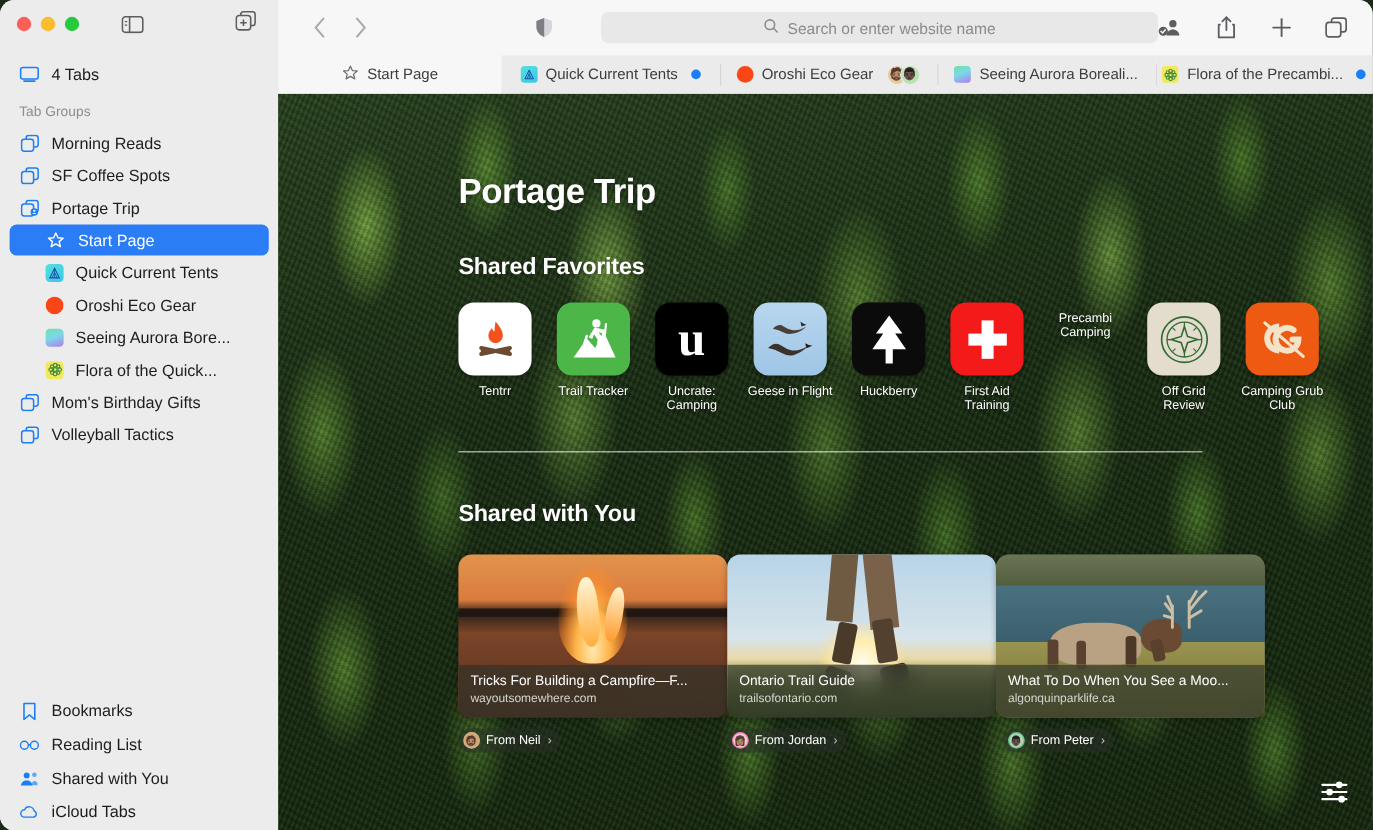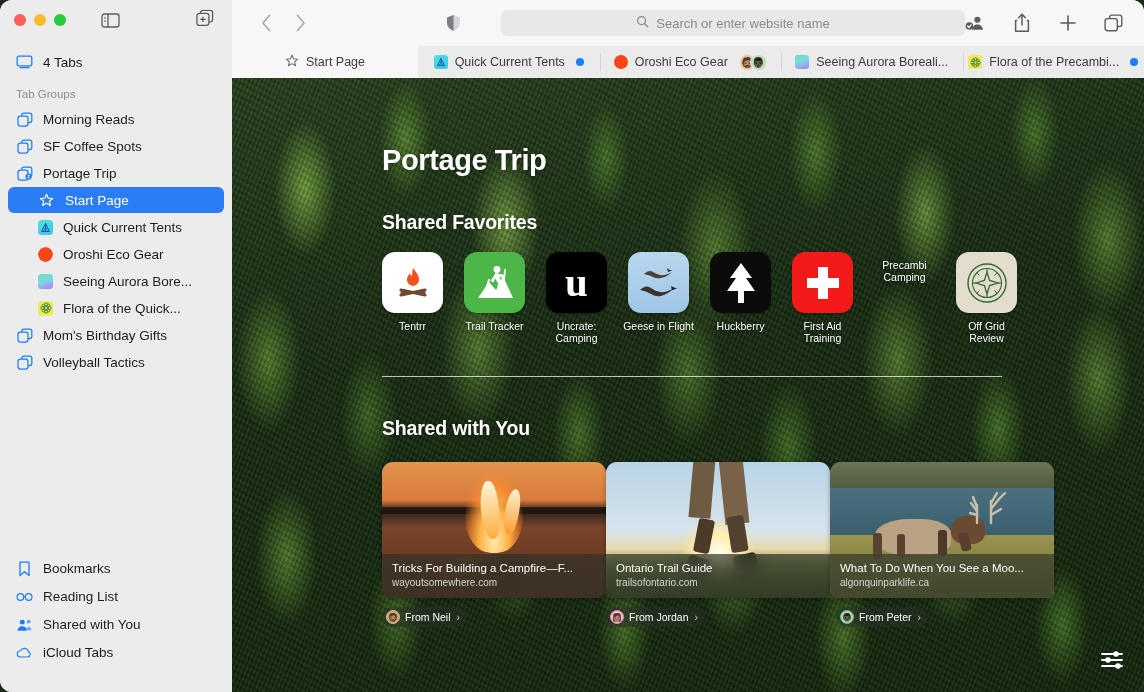--- a/index.html
+++ b/index.html
@@ -58,21 +58,21 @@
   .sb-row.selected { background:#2b7df6; color:#fff; }
   .sb-row.selected .ico svg { stroke:#fff; }
   .sb-groupheader {
     font-size:11.5px; color:#8d8d92;
     padding:0 16px; margin-top:10px; margin-bottom:3px;
     height:18px; display:flex; align-items:center;
     font-weight:400;
   }
   .fav-chip { width:15px; height:15px; border-radius:3.5px; flex:0 0 15px; display:flex; align-items:center; justify-content:center; overflow:hidden;}
 
-  .sb-bottom { padding-bottom:25px; }
+  .sb-bottom { padding-bottom:1px; }
   .sb-bottom .sb-row { height:27px; }
 
   
   .main { flex:1; position:relative; display:flex; flex-direction:column; }
 
   .toolbar {
     height:46px;
     background:#f7f7f7;
     display:flex; align-items:center;
     padding:0 16px;
@@ -656,20 +656,30 @@
                     <line x1="30.5" y1="30.5" x2="33" y2="33"></line>
                   <line x1="33" y1="13" x2="30.5" y2="15.5"></line>
                     <line x1="15.5" y1="30.5" x2="13" y2="33"></line>
                 </g>
                 <path d="M23 12 L25.6 20.4 L34 23 L25.6 25.6 L23 34 L20.4 25.6 L12 23 L20.4 20.4 Z" fill="none" stroke="#2f6b33" stroke-width="1.3"></path>
               </svg>
             </div>
             <div class="favlabel">Off Grid Review</div>
           </div>
 
+          <div class="favitem">
+            <div class="favicon" style="background:#ef5a12;">
+              <svg width="48" height="44" viewBox="0 0 48 44">
+                <path d="M21 11 a10 10 0 1 0 0 20 a10 10 0 0 1 0-20 z" fill="none" stroke="#f2e3c9" stroke-width="5" stroke-linecap="round"></path>
+                <path d="M33 14 a9.5 9.5 0 1 0 4 8 h-5" fill="none" stroke="#f2e3c9" stroke-width="5" stroke-linecap="round"></path>
+                <line x1="9" y1="8" x2="41" y2="36" stroke="#f2e3c9" stroke-width="2.6" stroke-linecap="round"></line>
+              </svg>
+            </div>
+            <div class="favlabel">Camping Grub Club</div>
+          </div>
 
         </div>
 
         <div class="divider"></div>
 
         <div class="section-title" style="margin-top:40px;">Shared with You</div>
 
         <div class="cards">
 
           <div class="card">

